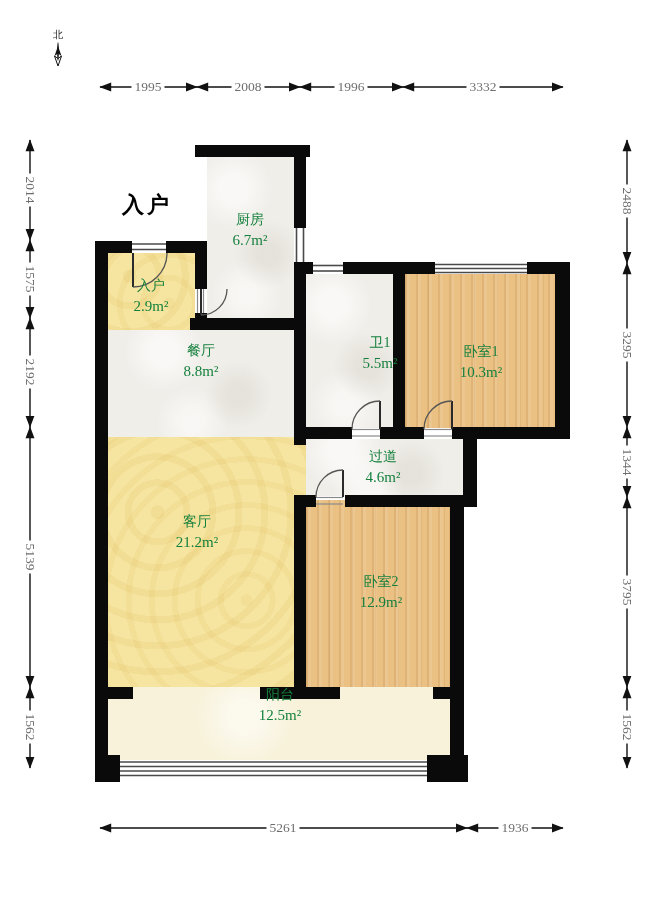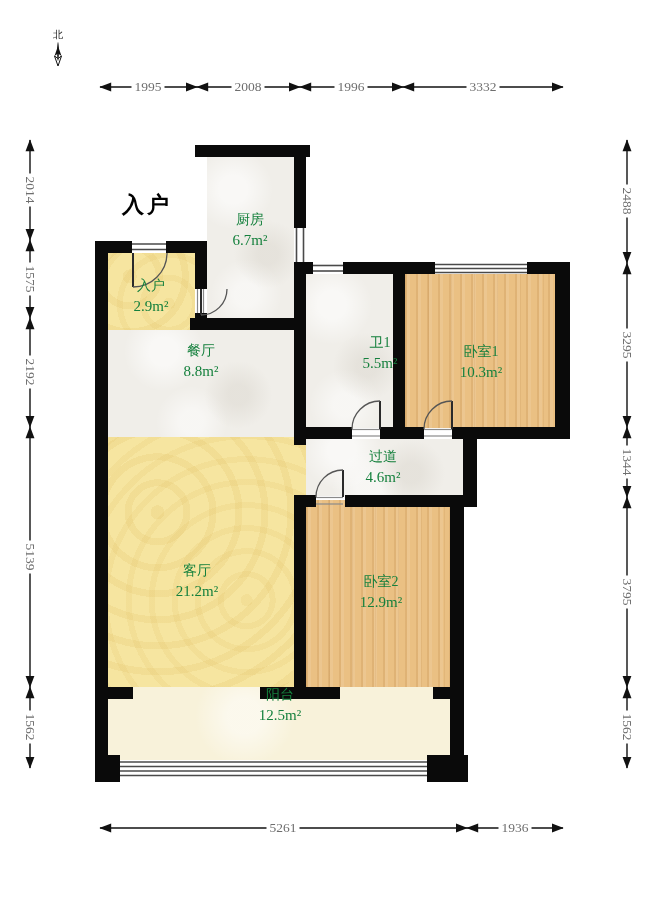--- a/index.html
+++ b/index.html
@@ -206,21 +206,21 @@
     <span class="rarea">5.5m²</span>
   </div>
   <div class="lbl" style="left:481px;top:363px;text-align:center;">
     <span class="rname">卧室1</span>
     <span class="rarea">10.3m²</span>
   </div>
   <div class="lbl" style="left:383px;top:468px;">
     <span class="rname">过道</span>
     <span class="rarea">4.6m²</span>
   </div>
-  <div class="lbl" style="left:197px;top:582px;">
+  <div class="lbl" style="left:197px;top:533px;">
     <span class="rname">客厅</span>
     <span class="rarea">21.2m²</span>
   </div>
   <div class="lbl" style="left:381px;top:593px;">
     <span class="rname">卧室2</span>
     <span class="rarea">12.9m²</span>
   </div>
   <div class="lbl" style="left:280px;top:706px;">
     <span class="rname">阳台</span>
     <span class="rarea">12.5m²</span>

